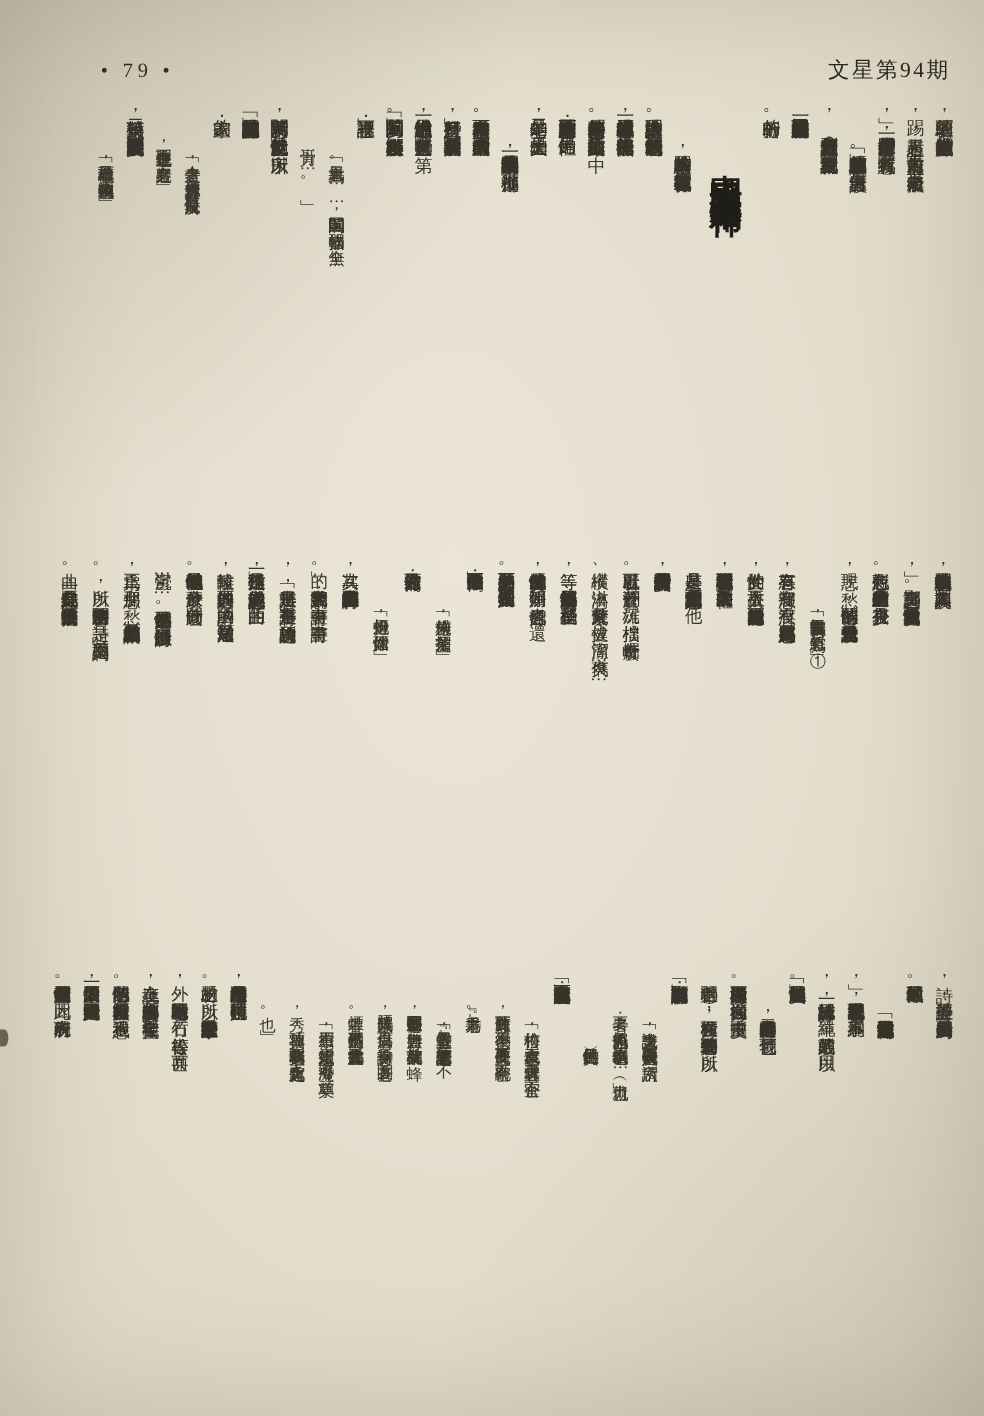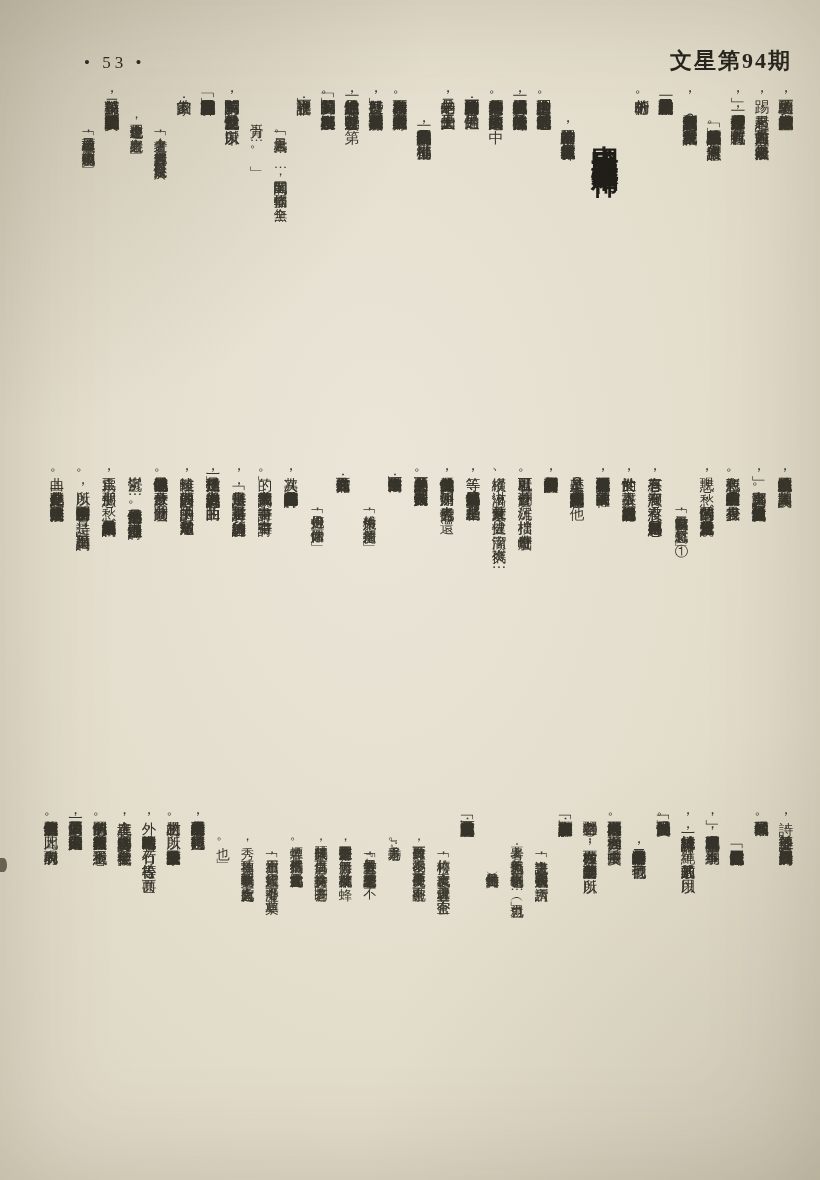--- a/index.html
+++ b/index.html
@@ -24,21 +24,21 @@
     position:absolute;left:0;top:858px;width:7px;height:14px;
     background:#4a463a;border-radius:0 60% 60% 0;opacity:.8;
   }
   
   .header{
     position:absolute;top:46px;left:0;right:0;
     display:flex;justify-content:space-between;align-items:baseline;
     padding:0 28px 0 84px;
   }
   .page-number{font-size:17px;letter-spacing:4px;color:#2e2c25;}
-  .issue-title{font-size:22px;font-weight:bold;letter-spacing:2px;color:#26241e;}
+  .issue-title{font-size:18px;font-weight:normal;letter-spacing:2px;color:#26241e;}
   
   .vblock{
     position:absolute;left:28px;right:22px;
     writing-mode:vertical-rl;text-orientation:upright;
     overflow:hidden;
   }
   .b1{top:88px;height:370px;line-height:24px;font-size:15px;}
   .b2{top:466px;height:336px;line-height:26px;font-size:14.5px;}
   .b3{top:810px;height:356px;line-height:24.5px;font-size:14.5px;}
   .p-seg{white-space:pre-wrap;color:#37342b;}
@@ -47,21 +47,21 @@
     font-size:27px;font-weight:bold;letter-spacing:3px;
     padding-top:36px;margin:0 13px;color:#201e18;white-space:pre;
   }
 </style>
 </head>
 <body>
 
 <div class="page">
 
   <div class="header">
-    <span class="page-number">•  53  •</span>
+    <span class="page-number">•  79  •</span>
     <span class="issue-title">文星第94期</span>
   </div>
 
   <div class="vblock b1">
       <div class="p-seg">下的舊經驗，祇靠本身的一點體力在太空中拳打腳
 踢，看起來，前面是「無古人」，後面是「無來者
 」，但拳腳所踢打者僅是虛空一片，有何意義呢？</div>
       <div class="p-seg">　　「舊經驗」並非都應該保留的。何者應該保留
 ，何者應該歸入我們反叛之列？現在就讓我們來對
 過去具體表現了中國繪畫精神的繪畫理論作一次明

